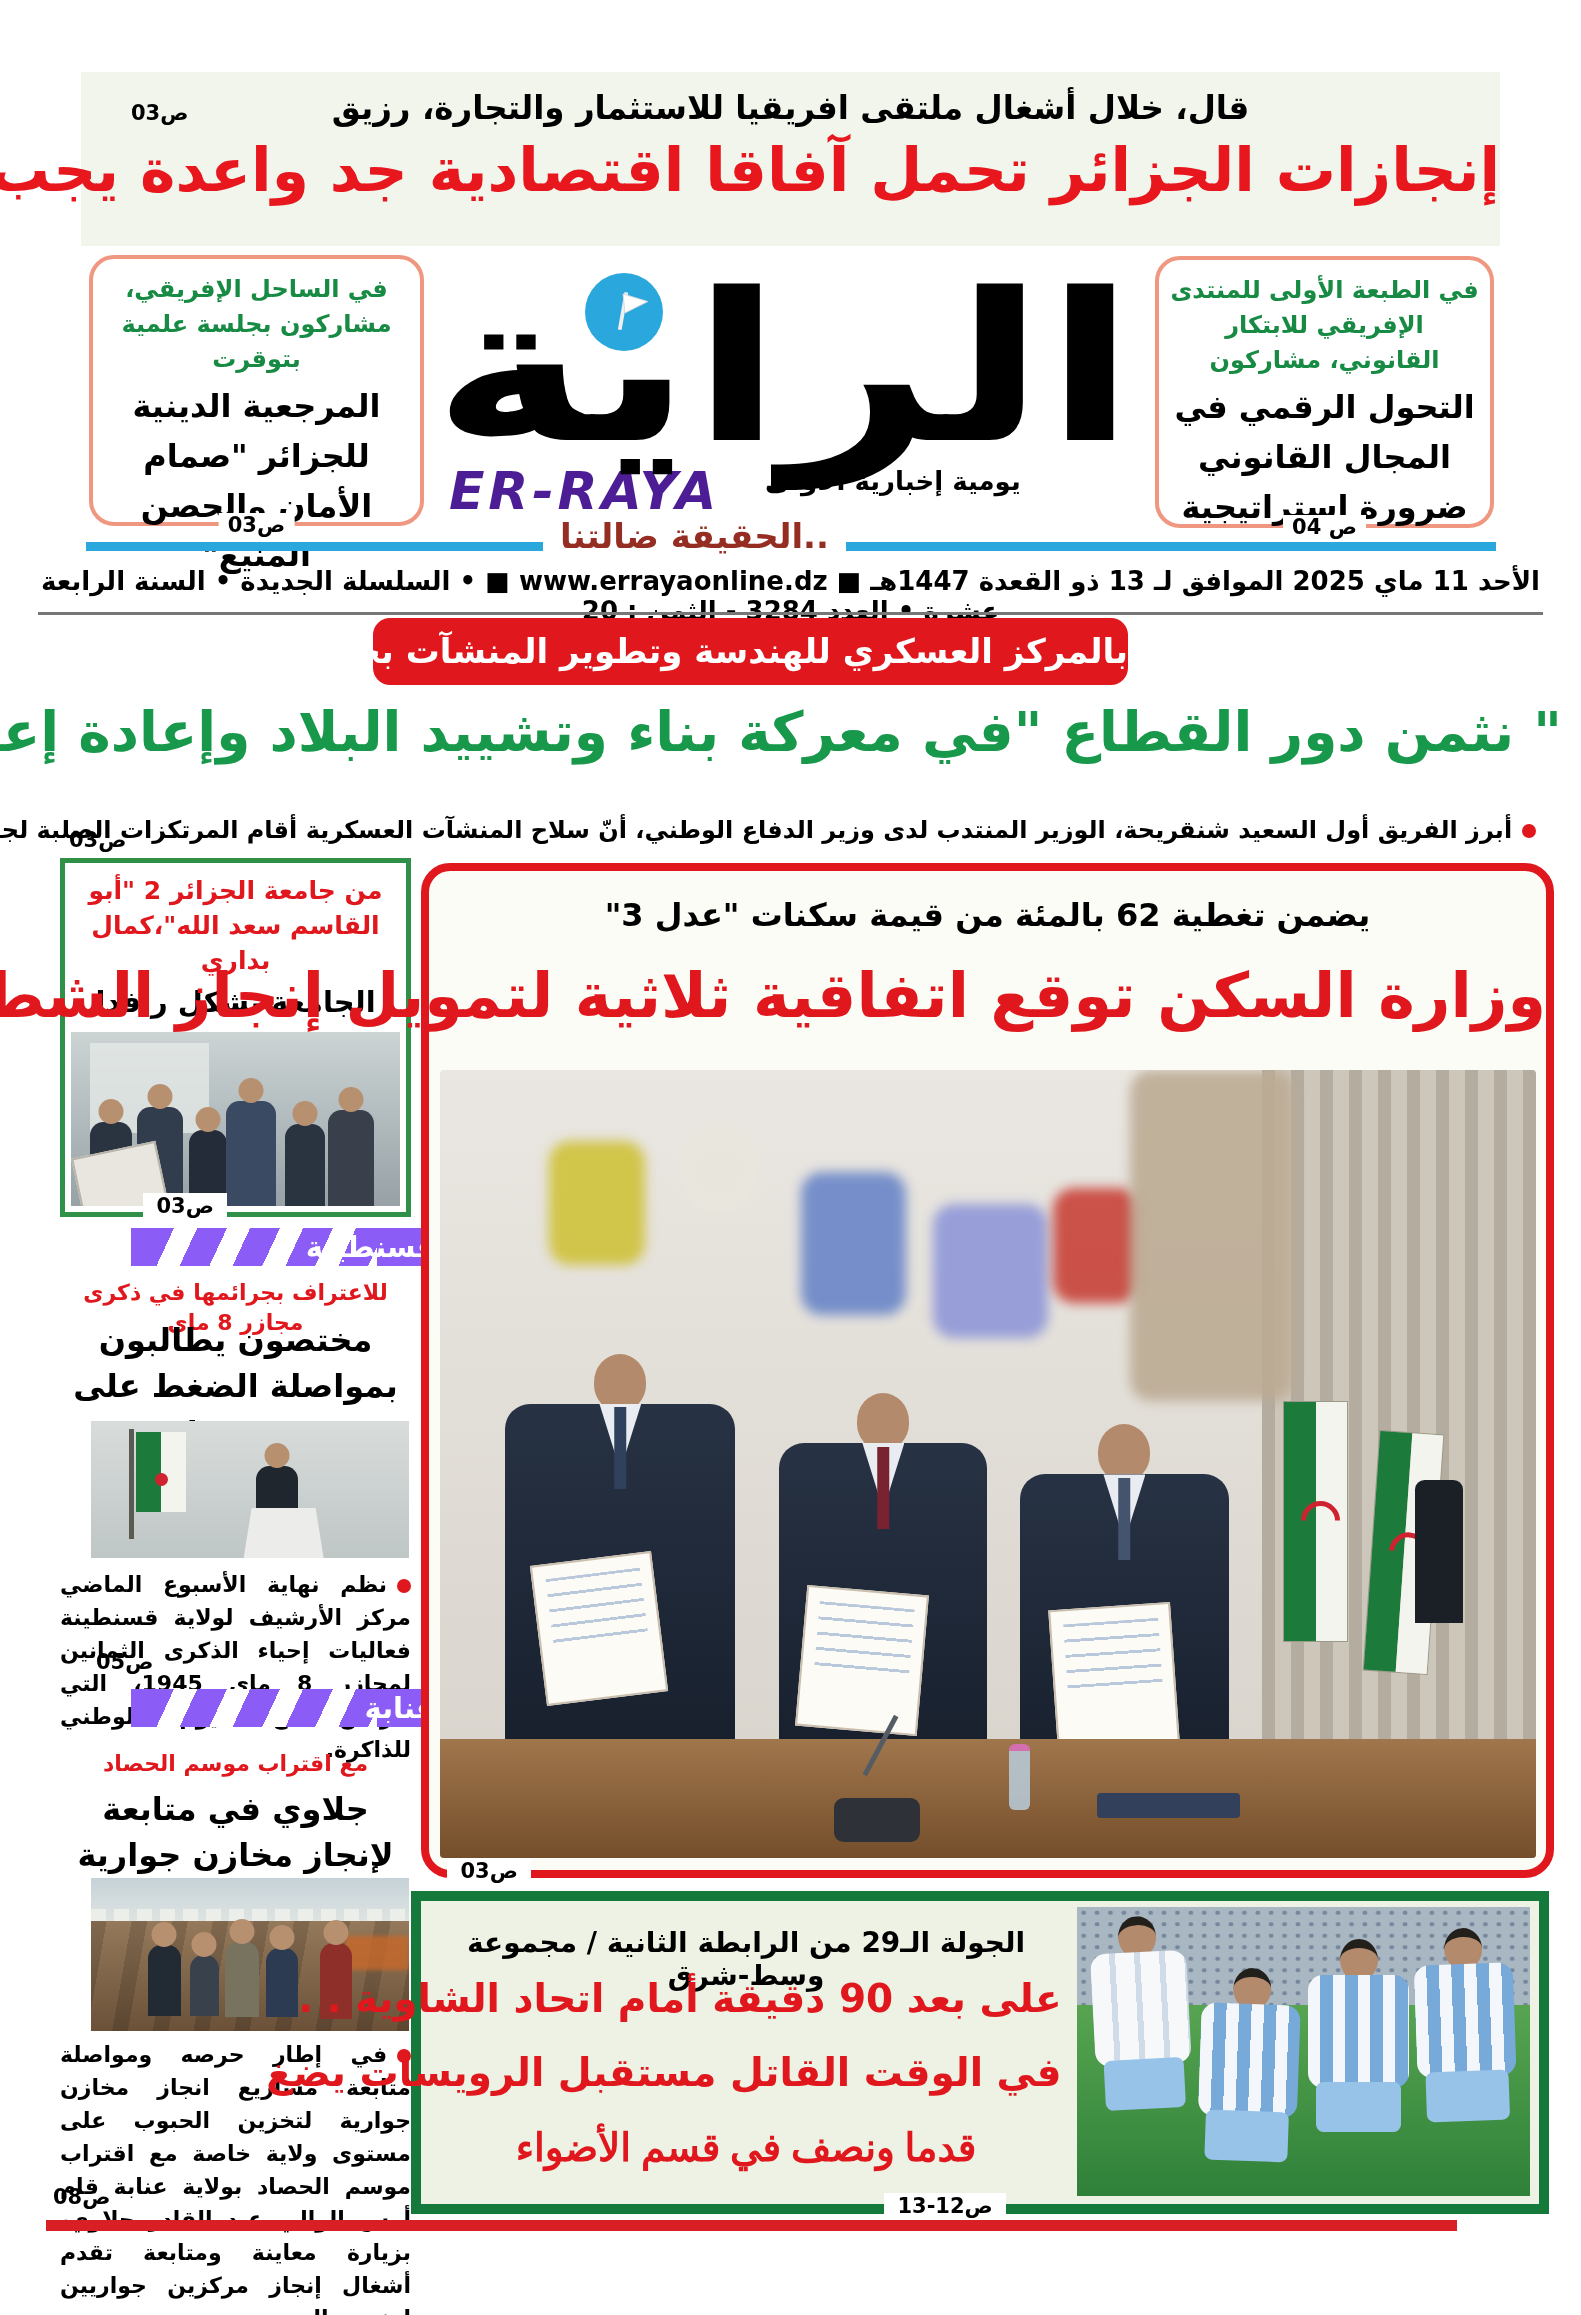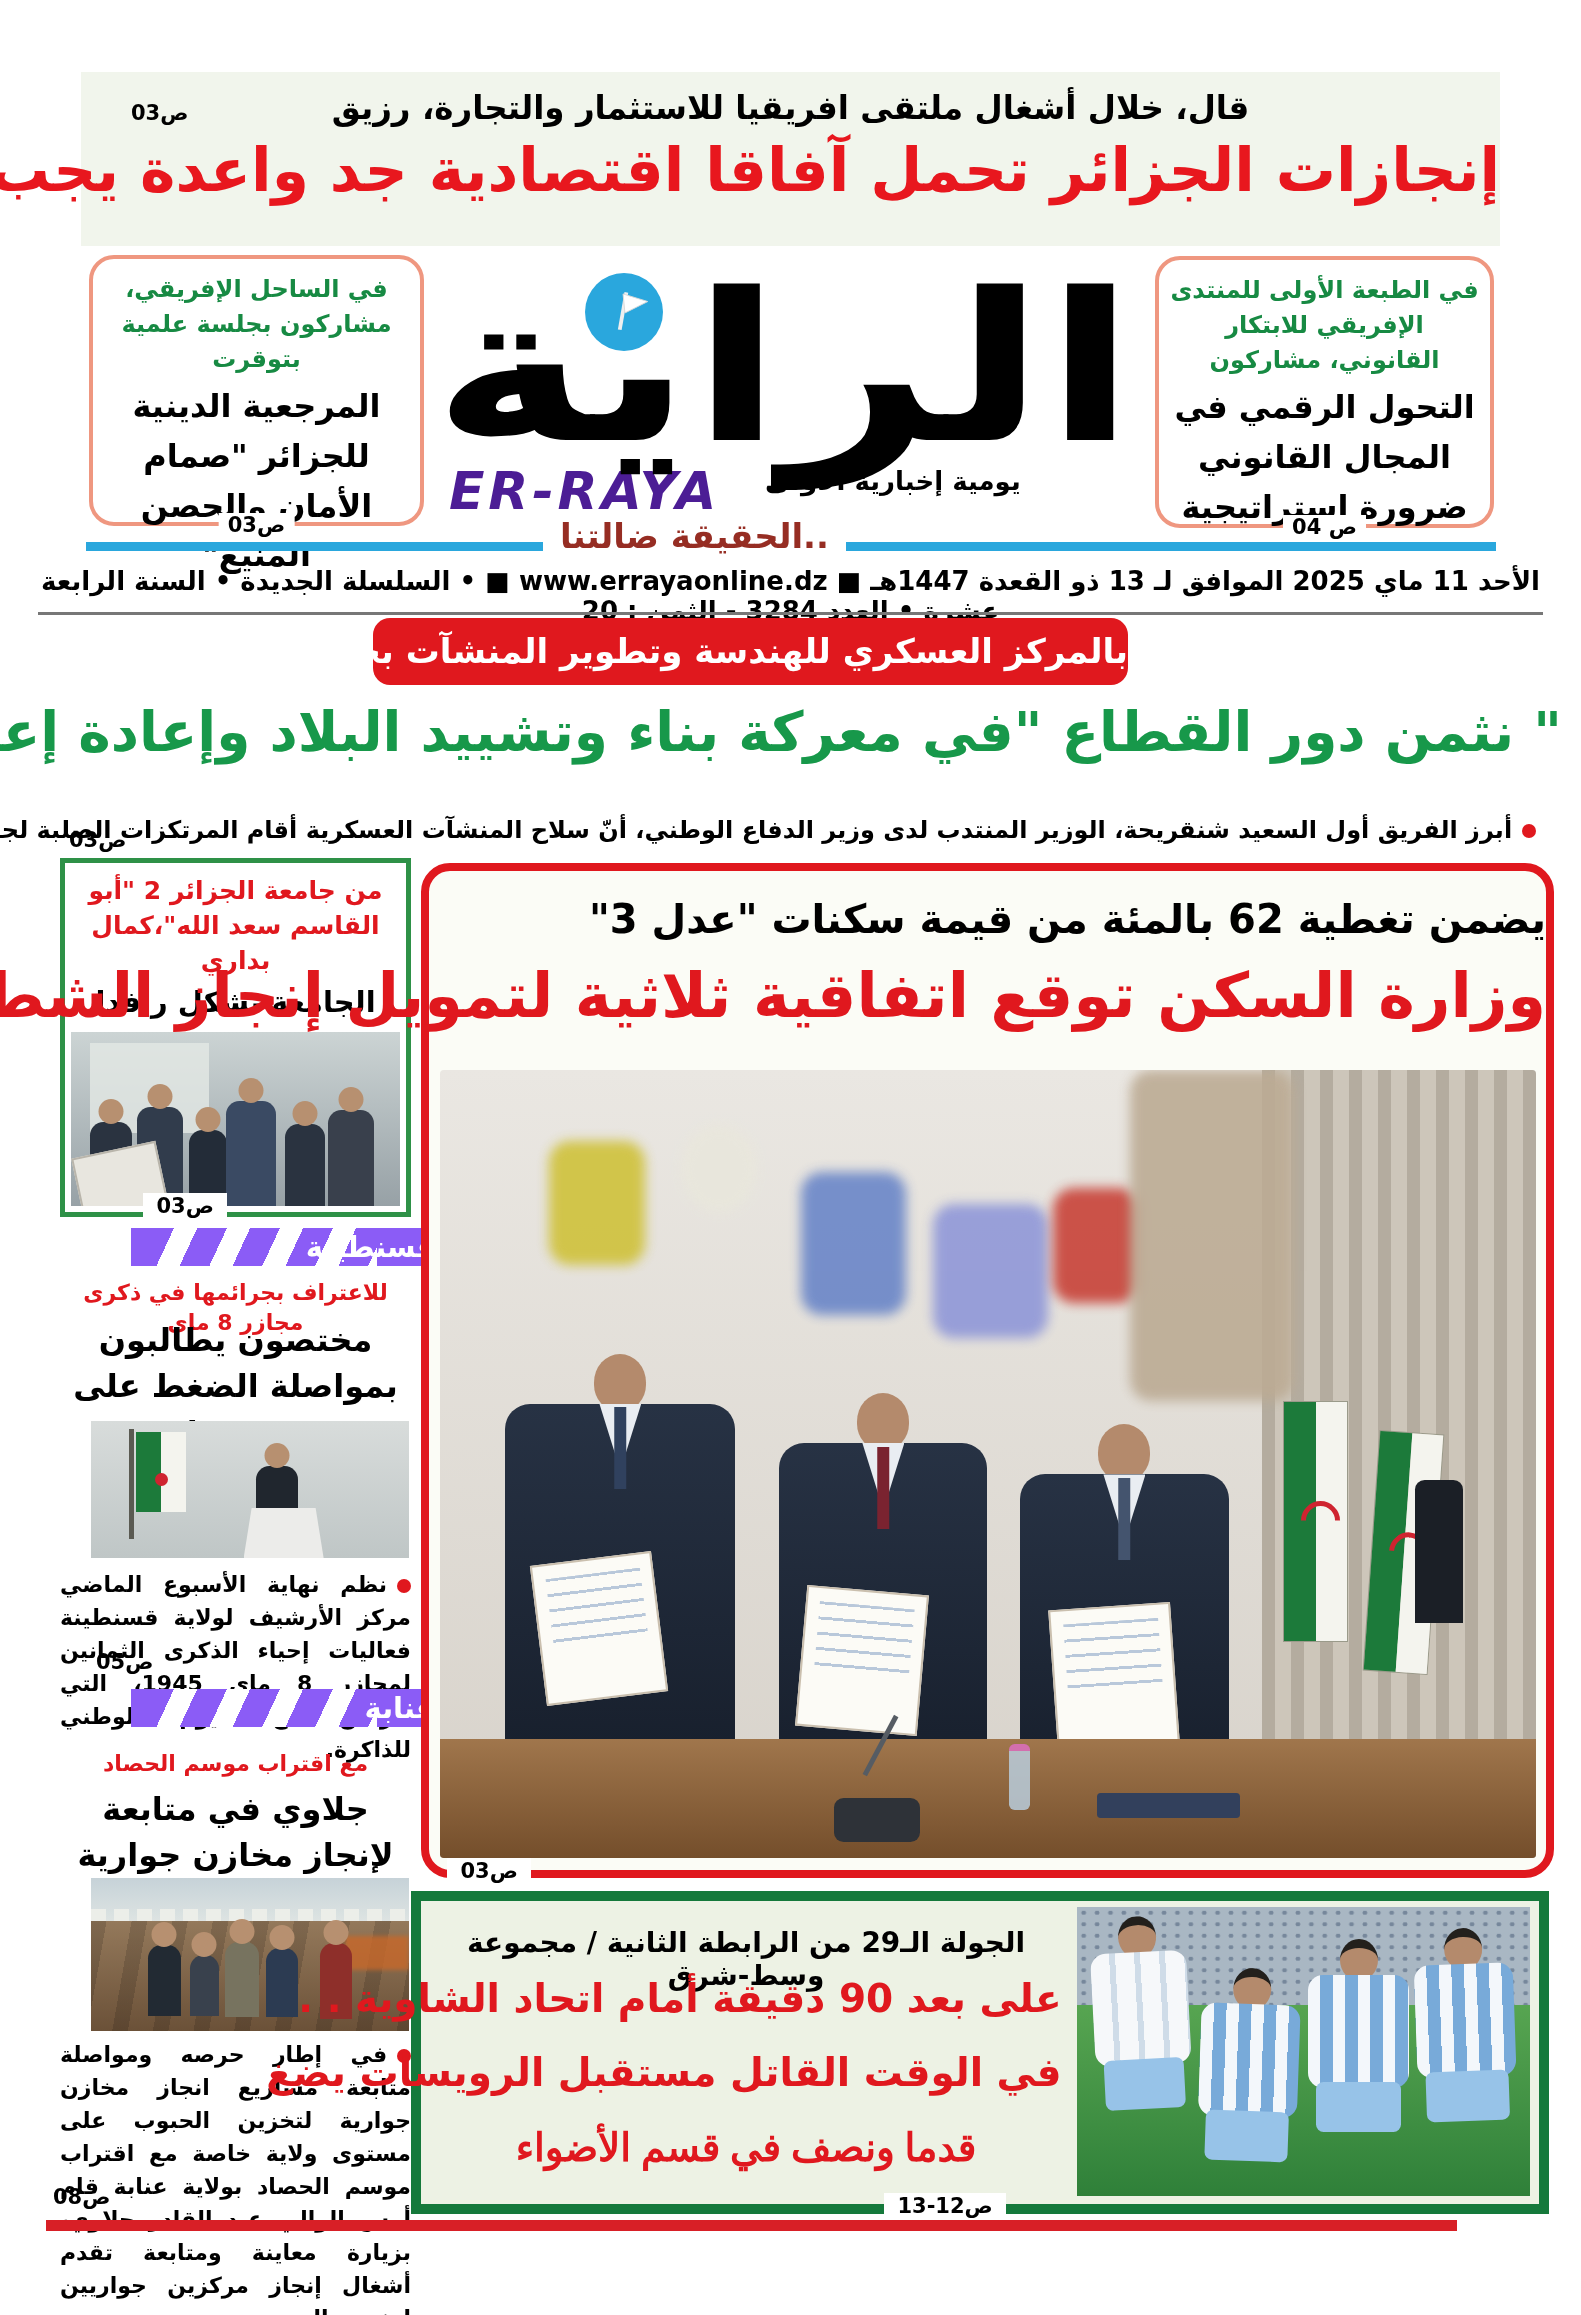--- a/index.html
+++ b/index.html
@@ -64,22 +64,22 @@
 
   
   .univ-box{position:absolute;left:60px;top:858px;width:351px;height:359px;background:#fff;
             border:5.7px solid #2e9147;box-sizing:border-box;text-align:center;}
   .univ-kicker{margin-top:9.6px;color:#e0181e;font-weight:bold;font-size:25px;line-height:1.4;}
   .univ-title{margin-top:3.8px;font-weight:bold;font-size:29px;line-height:1.5;}
 
   
   .main-box{position:absolute;left:421px;top:863px;width:1133px;height:1015px;background:#fbfcf6;
             border:8.6px solid #e0181e;border-radius:29px;box-sizing:border-box;}
-  .main-kicker{position:absolute;left:0;top:25px;width:100%;text-align:right;
-               font-weight:bold;font-size:40px;}
+  .main-kicker{position:absolute;left:0;top:25px;width:100%;text-align:center;
+               font-weight:bold;font-size:32px;}
   .main-headline{position:absolute;left:0;top:88px;width:100%;text-align:center;color:#e0181e;
                  font-weight:bold;font-size:62px;white-space:nowrap;}
   .main-photo{position:absolute;left:10.5px;right:10.5px;top:199px;bottom:12.4px;overflow:hidden;
               border-radius:3.8px;}
 
   
   .sports-box{position:absolute;left:411px;top:1891px;width:1138px;height:323px;background:#edf2e4;
               border:10.5px solid #15793b;box-sizing:border-box;}
   .sports-kicker{position:absolute;left:9.6px;top:25px;width:631px;text-align:center;
                  font-weight:bold;font-size:28px;}

